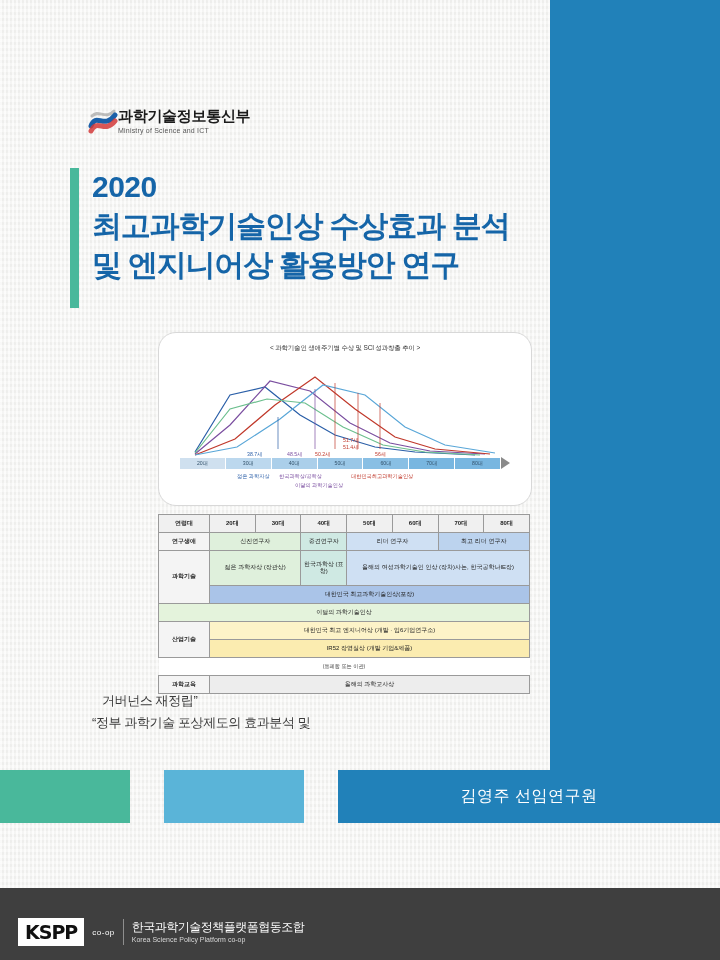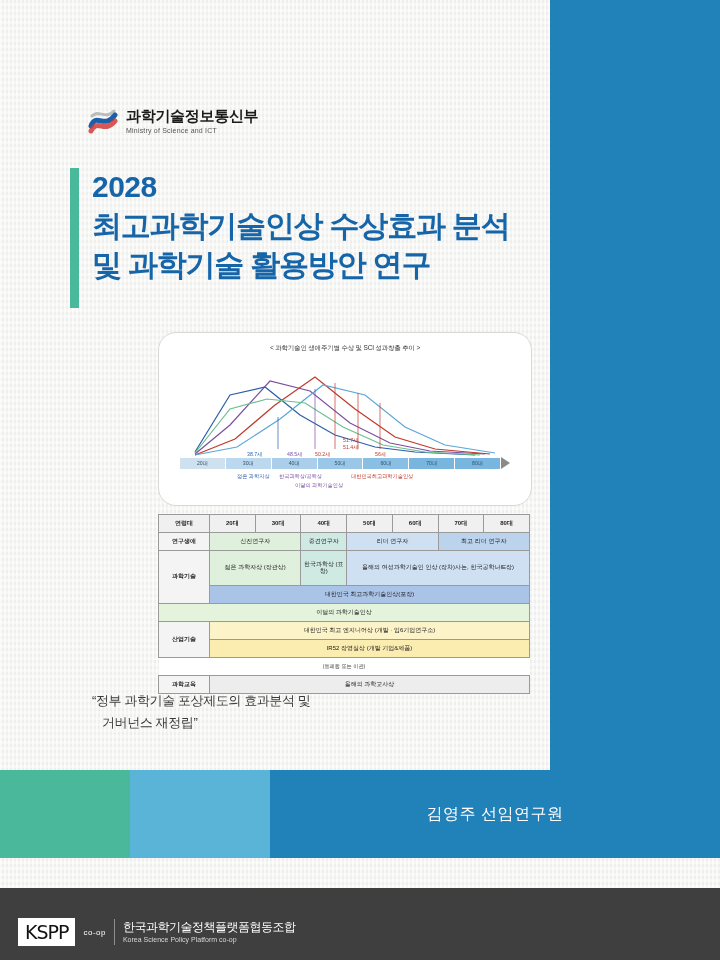--- a/index.html
+++ b/index.html
@@ -47,23 +47,24 @@
     width: 720px;
     height: 72px;
     background: #3f3f3f;
     z-index: 2;
   }
   .band-row {
     position: absolute;
     left: 0;
     top: 770px;
     width: 720px;
-    height: 88px;
+    height: 53px;
     display: flex;
     z-index: 2;
+    gap: 34px;
   }
   .band-green {
     width: 130px;
     background: #49b89b;
   }
   .band-lightblue {
     width: 140px;
     background: #5ab4d8;
   }
   .band-blue {
@@ -86,21 +87,20 @@
     height: 140px;
     background: #49b89b;
     z-index: 3;
   }
   .ministry {
     position: absolute;
     left: 88px;
     top: 106px;
     display: flex;
     align-items: center;
-    gap: 8px;
     z-index: 3;
   }
   .taeguk {
     width: 30px;
     height: 30px;
     position: relative;
   }
   .ministry-text {
     line-height: 1.15;
   }
@@ -261,21 +261,21 @@
     left: 18px;
     bottom: 14px;
     display: flex;
     align-items: center;
     gap: 0px;
     z-index: 3;
   }
   .kspp-box {
     background: #ffffff;
     color: #111;
-    font-weight: normal;
+    font-weight: bold;
     font-size: 19px;
     letter-spacing: -1px;
     padding: 3px 7px;
     font-family: "DejaVu Sans", sans-serif;
   }
   .coop {
     color: #ffffff;
     font-size: 8px;
     margin: 0 8px;
     letter-spacing: 0.5px;
@@ -318,23 +318,23 @@
     </span>
     <span class="ministry-text">
       <div class="ministry-kr">과학기술정보통신부</div>
       <div class="ministry-en">Ministry of Science and ICT</div>
     </span>
   </div>
 
   <div class="accent-bar"></div>
 
   <div class="title-block">
-    <div class="title-year">2028</div>
+    <div class="title-year">2020</div>
     <div class="title-line">최고과학기술인상 수상효과 분석</div>
-    <div class="title-line">및 과학기술 활용방안 연구</div>
+    <div class="title-line">및 엔지니어상 활용방안 연구</div>
   </div>
 
   <div class="figure-card">
     <div class="fig-caption">&lt; 과학기술인 생애주기별 수상 및 SCI 성과창출 추이 &gt;</div>
 
     <div class="chart-area">
       <svg width="340" height="100" viewBox="0 0 340 100">
 
         <polyline points="20,95 55,38 90,30 125,58 160,78 200,90 240,95 300,98" fill="none" stroke="#2b5fa8" stroke-width="1.2"></polyline>
         <polyline points="20,97 55,68 95,24 135,34 175,66 215,86 255,94 310,97" fill="none" stroke="#7b4fa0" stroke-width="1.2"></polyline>
@@ -422,22 +422,22 @@
       </tr>
       <tr>
         <td class="rowlab">과학교육</td>
         <td class="cell-grey" colspan="7">올해의 과학교사상</td>
       </tr>
     </tbody>
       </table>
   </div>
 
   <div class="quote">
+    <div style="padding-left:10px">거버넌스 재정립”</div>
     <div>“정부 과학기술 포상제도의 효과분석 및</div>
-    <div style="padding-left:10px">거버넌스 재정립”</div>
   </div>
 
   <div class="band-row">
     <div class="band-green"></div>
     <div class="band-lightblue"></div>
     <div class="band-blue">
       <span class="author">김영주 선임연구원</span>
     </div>
   </div>
 

